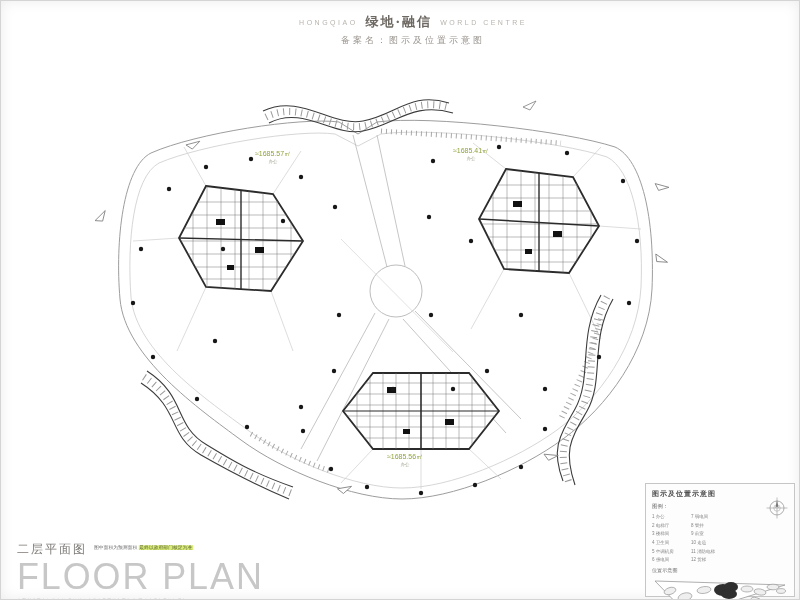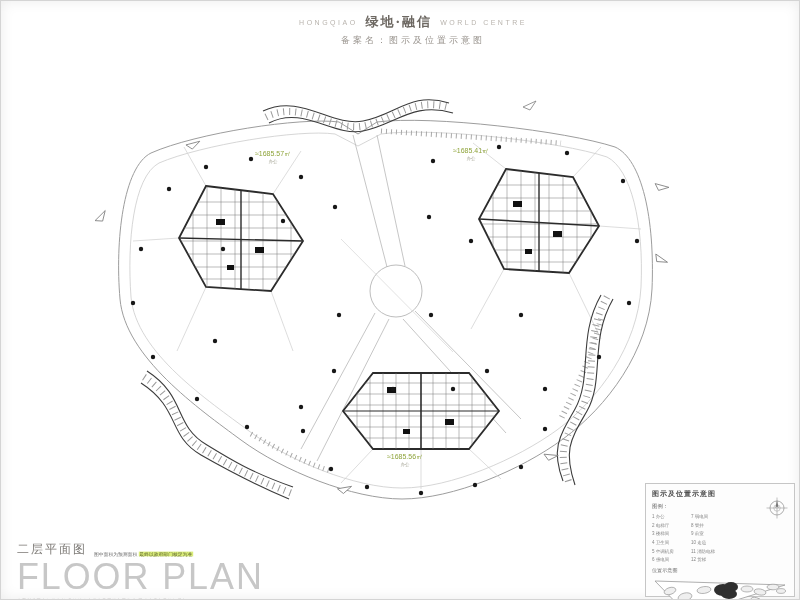--- a/index.html
+++ b/index.html
@@ -14,21 +14,21 @@
   .brandline{display:flex;justify-content:center;align-items:center;gap:8px;}
   .brand-en{font-size:7px;letter-spacing:2.5px;color:#b9b4ae;}
   .brand-cn{font-size:13px;font-weight:bold;color:#6d6862;letter-spacing:2px;font-family:"DejaVu Serif", serif;}
   .main-title{margin-top:2px;font-size:27px;font-weight:bold;color:#4d4944;
     letter-spacing:9px;font-family:"DejaVu Serif", serif;}
   .sub-title{margin-top:3px;font-size:9px;color:#9a958f;letter-spacing:3px;}
   
   .plan-svg{position:absolute;left:0;top:88px;}
   
   .footer{position:absolute;left:16px;top:540px;width:420px;}
-  .plan-name-row{display:flex;align-items:flex-end;gap:7px;}
+  .plan-name-row{display:flex;gap:7px;}
   .plan-name{font-size:12px;color:#7d7a76;letter-spacing:2px;}
   .plan-note{font-size:6px;transform:scale(.8);transform-origin:left bottom;color:#6a6a6a;white-space:nowrap;}
   .plan-note .hl{background:#d9ec7a;color:#5d6330;padding:0 1px;}
   .floor-plan{font-size:37px;color:#c7c7c7;letter-spacing:2px;line-height:.95;
     transform:scaleX(.97);transform-origin:left;margin-top:1px;}
   .fine-print{margin-top:4px;font-size:6px;transform:scale(.7);transform-origin:left top;
     color:#b0aeab;white-space:nowrap;letter-spacing:1px;}
   
   .legend{position:absolute;left:644px;top:482px;width:150px;height:114px;
     border:1px solid #c6c6c6;background:#fdfdfd;box-sizing:border-box;padding:5px 6px;}

